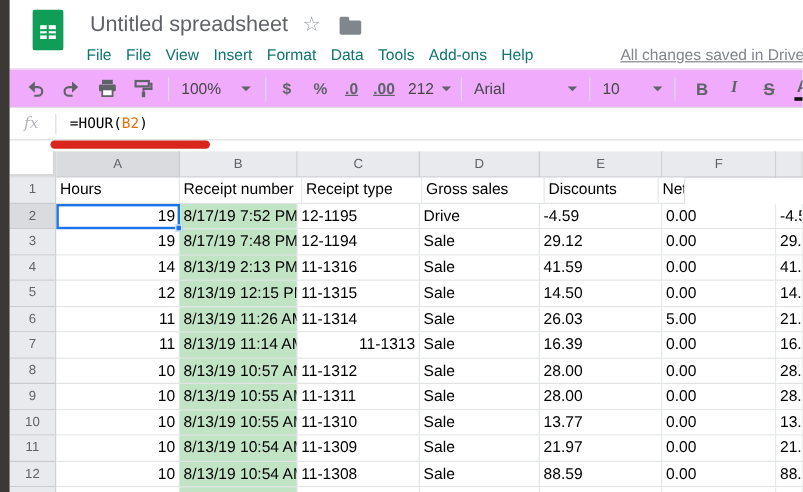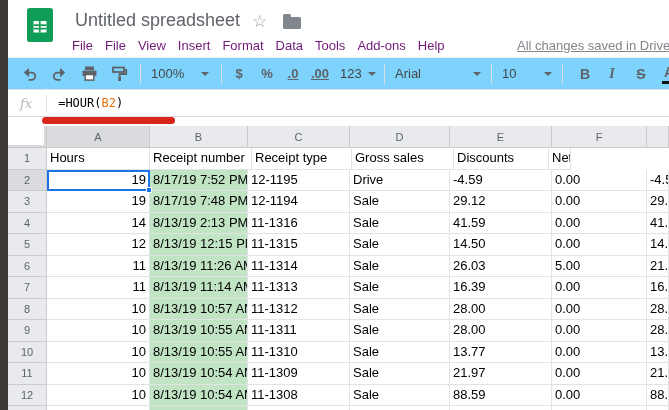--- a/index.html
+++ b/index.html
@@ -12,29 +12,29 @@
   .edge-strip { position:absolute; left:0; top:0; width:8px; height:410px; background:#3c3836; z-index:60; }
 
   
   .logo { position:absolute; left:27px; top:8px; }
   .doc-title { position:absolute; left:75px; top:10px; font-size:18px; color:#5f6368; }
   .star-icon { position:absolute; left:252px; top:11px; font-size:17px; color:#9aa0a6; cursor:pointer; }
   .folder-icon { position:absolute; left:283px; top:17px; width:18px; height:12px; background:#80868b; border-radius:1.5px; cursor:pointer; }
   .folder-icon::before { content:""; position:absolute; left:0; top:-3px; width:8px; height:4px; background:#80868b; border-radius:1.5px 1.5px 0 0; }
 
   .menubar { position:absolute; left:66px; top:36px; height:20px; display:flex; }
-  .menu-item { font-size:13px; color:#701a75; padding:2px 0; margin:0 6px; cursor:pointer; }
+  .menu-item { font-size:13px; color:#0f766e; padding:2px 0; margin:0 6px; cursor:pointer; }
   .save-status { position:absolute; left:517px; top:38px; font-size:13px; color:#80868b; text-decoration:underline; white-space:nowrap; cursor:pointer; }
 
   
   .toolbar {
     position:absolute; left:8px; top:57px; width:661px; height:33px;
     border-top:1px solid #ededed; border-bottom:1px solid #e0e0e0;
     display:flex; align-items:center; padding-left:13px; overflow:hidden;
-    color:var(--icon-gray,#5f6368); background:#7dd3fc;
+    color:var(--icon-gray,#5f6368); background:#f0abfc;
   }
   .tb { flex:none; display:flex; align-items:center; justify-content:center; cursor:pointer; color:var(--icon-gray,#5f6368); }
   .tb svg { display:block; }
   .sep { flex:none; width:1px; height:20px; background:#dadce0; }
   .caret { width:0; height:0; border-left:4px solid transparent; border-right:4px solid transparent; border-top:4px solid #5f6368; }
   .t-txt { font-size:13px; color:#444746; }
   .mirror { transform:scaleX(-1); }
   .zoom-ctl { width:58px; justify-content:space-between; margin:0 12px 0 10px; }
   .fmt { width:18px; font-size:13px; font-weight:bold; color:#5f6368; }
   .formats-ctl { width:36px; justify-content:space-between; margin:0 8px 0 4px; }
@@ -142,21 +142,21 @@
     <span class="tb zoom-ctl">
       <span class="t-txt">100%</span>
       <span class="caret"></span>
     </span>
     <span class="sep" style="margin-right:8px"></span>
     <span class="tb fmt" style="margin-right:10px">$</span>
     <span class="tb fmt" style="margin-right:8px">%</span>
     <span class="tb fmt dec" style="margin-right:6px;text-decoration:underline">.0</span>
     <span class="tb fmt dec" style="width:24px;margin-right:4px;text-decoration:underline">.00</span>
     <span class="tb formats-ctl">
-      <span class="t-txt">123</span>
+      <span class="t-txt">212</span>
       <span class="caret"></span>
     </span>
     <span class="sep"></span>
     <span class="tb font-ctl">
       <span class="t-txt">Arial</span>
       <span class="caret"></span>
     </span>
     <span class="sep"></span>
     <span class="tb size-ctl">
       <span class="t-txt">10</span>
@@ -246,21 +246,21 @@
         <div class="c" style="width: 102px;">11-1314</div>
         <div class="c" style="width: 100px;">Sale</div>
         <div class="c" style="width: 102px;">26.03</div>
         <div class="c" style="width: 95px;">5.00</div>
         <div class="c" style="width: 22px;">21.03</div>
       </div>
       <div class="grow">
         <div class="rh" style="width: 39px;">7</div>
         <div class="c num" style="width: 103px;">11</div>
         <div class="c green" style="width: 98px;">8/13/19 11:14 AM</div>
-        <div class="c" style="width: 102px;">11-1313</div>
+        <div class="c" style="width: 102px; text-align: right;">11-1313</div>
         <div class="c" style="width: 100px;">Sale</div>
         <div class="c" style="width: 102px;">16.39</div>
         <div class="c" style="width: 95px;">0.00</div>
         <div class="c" style="width: 22px;">16.39</div>
       </div>
       <div class="grow">
         <div class="rh" style="width: 39px;">8</div>
         <div class="c num" style="width: 103px;">10</div>
         <div class="c green" style="width: 98px;">8/13/19 10:57 AM</div>
         <div class="c" style="width: 102px;">11-1312</div>

